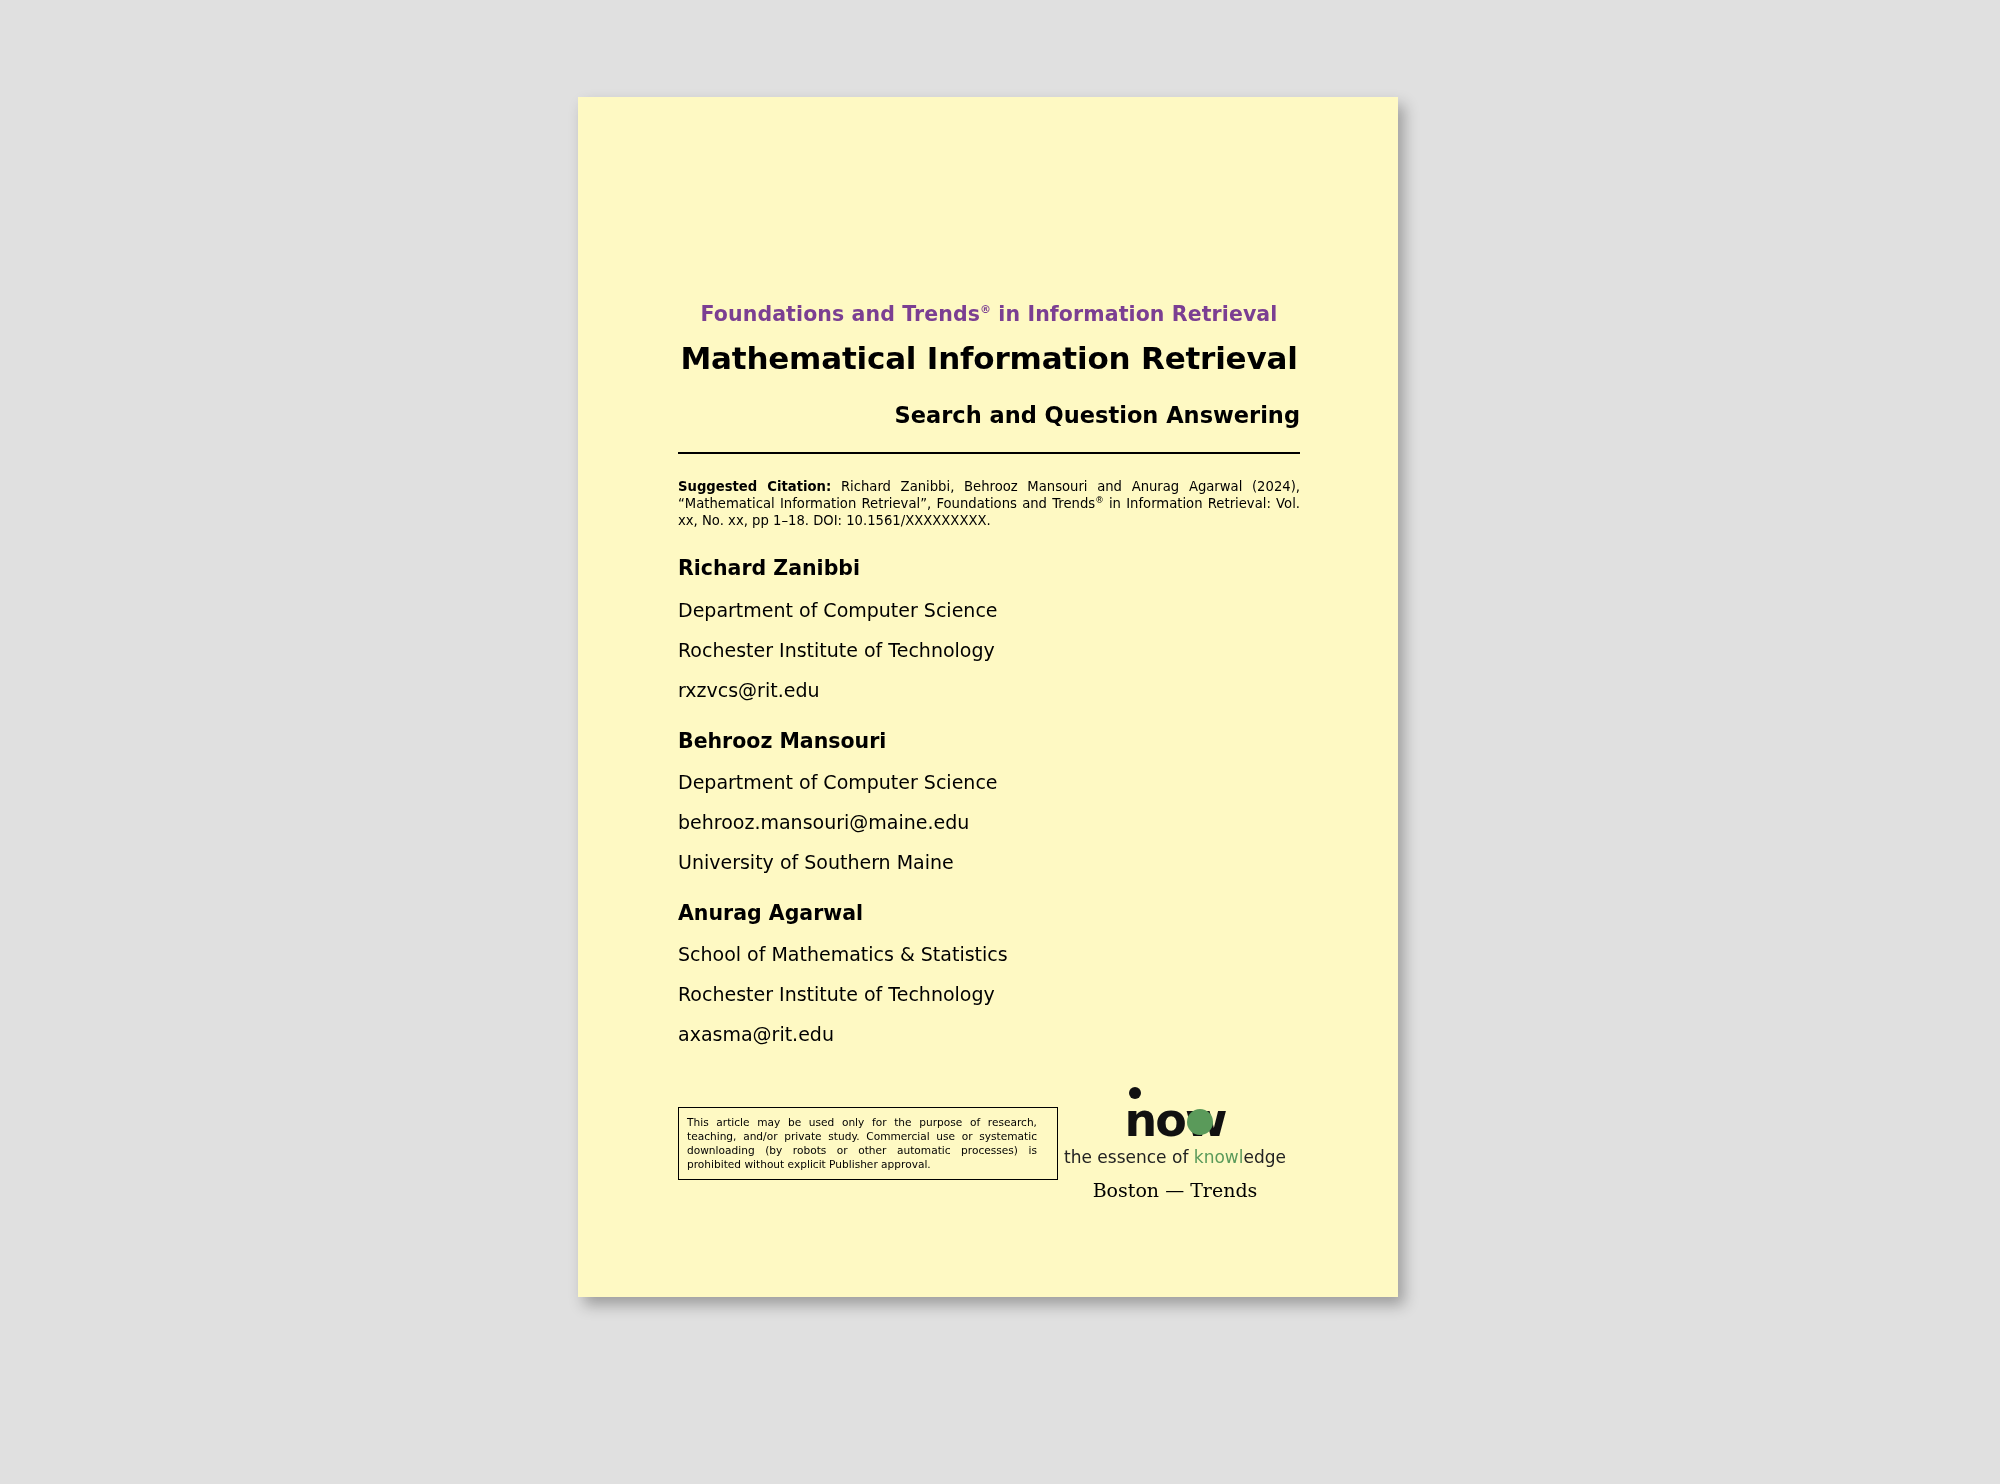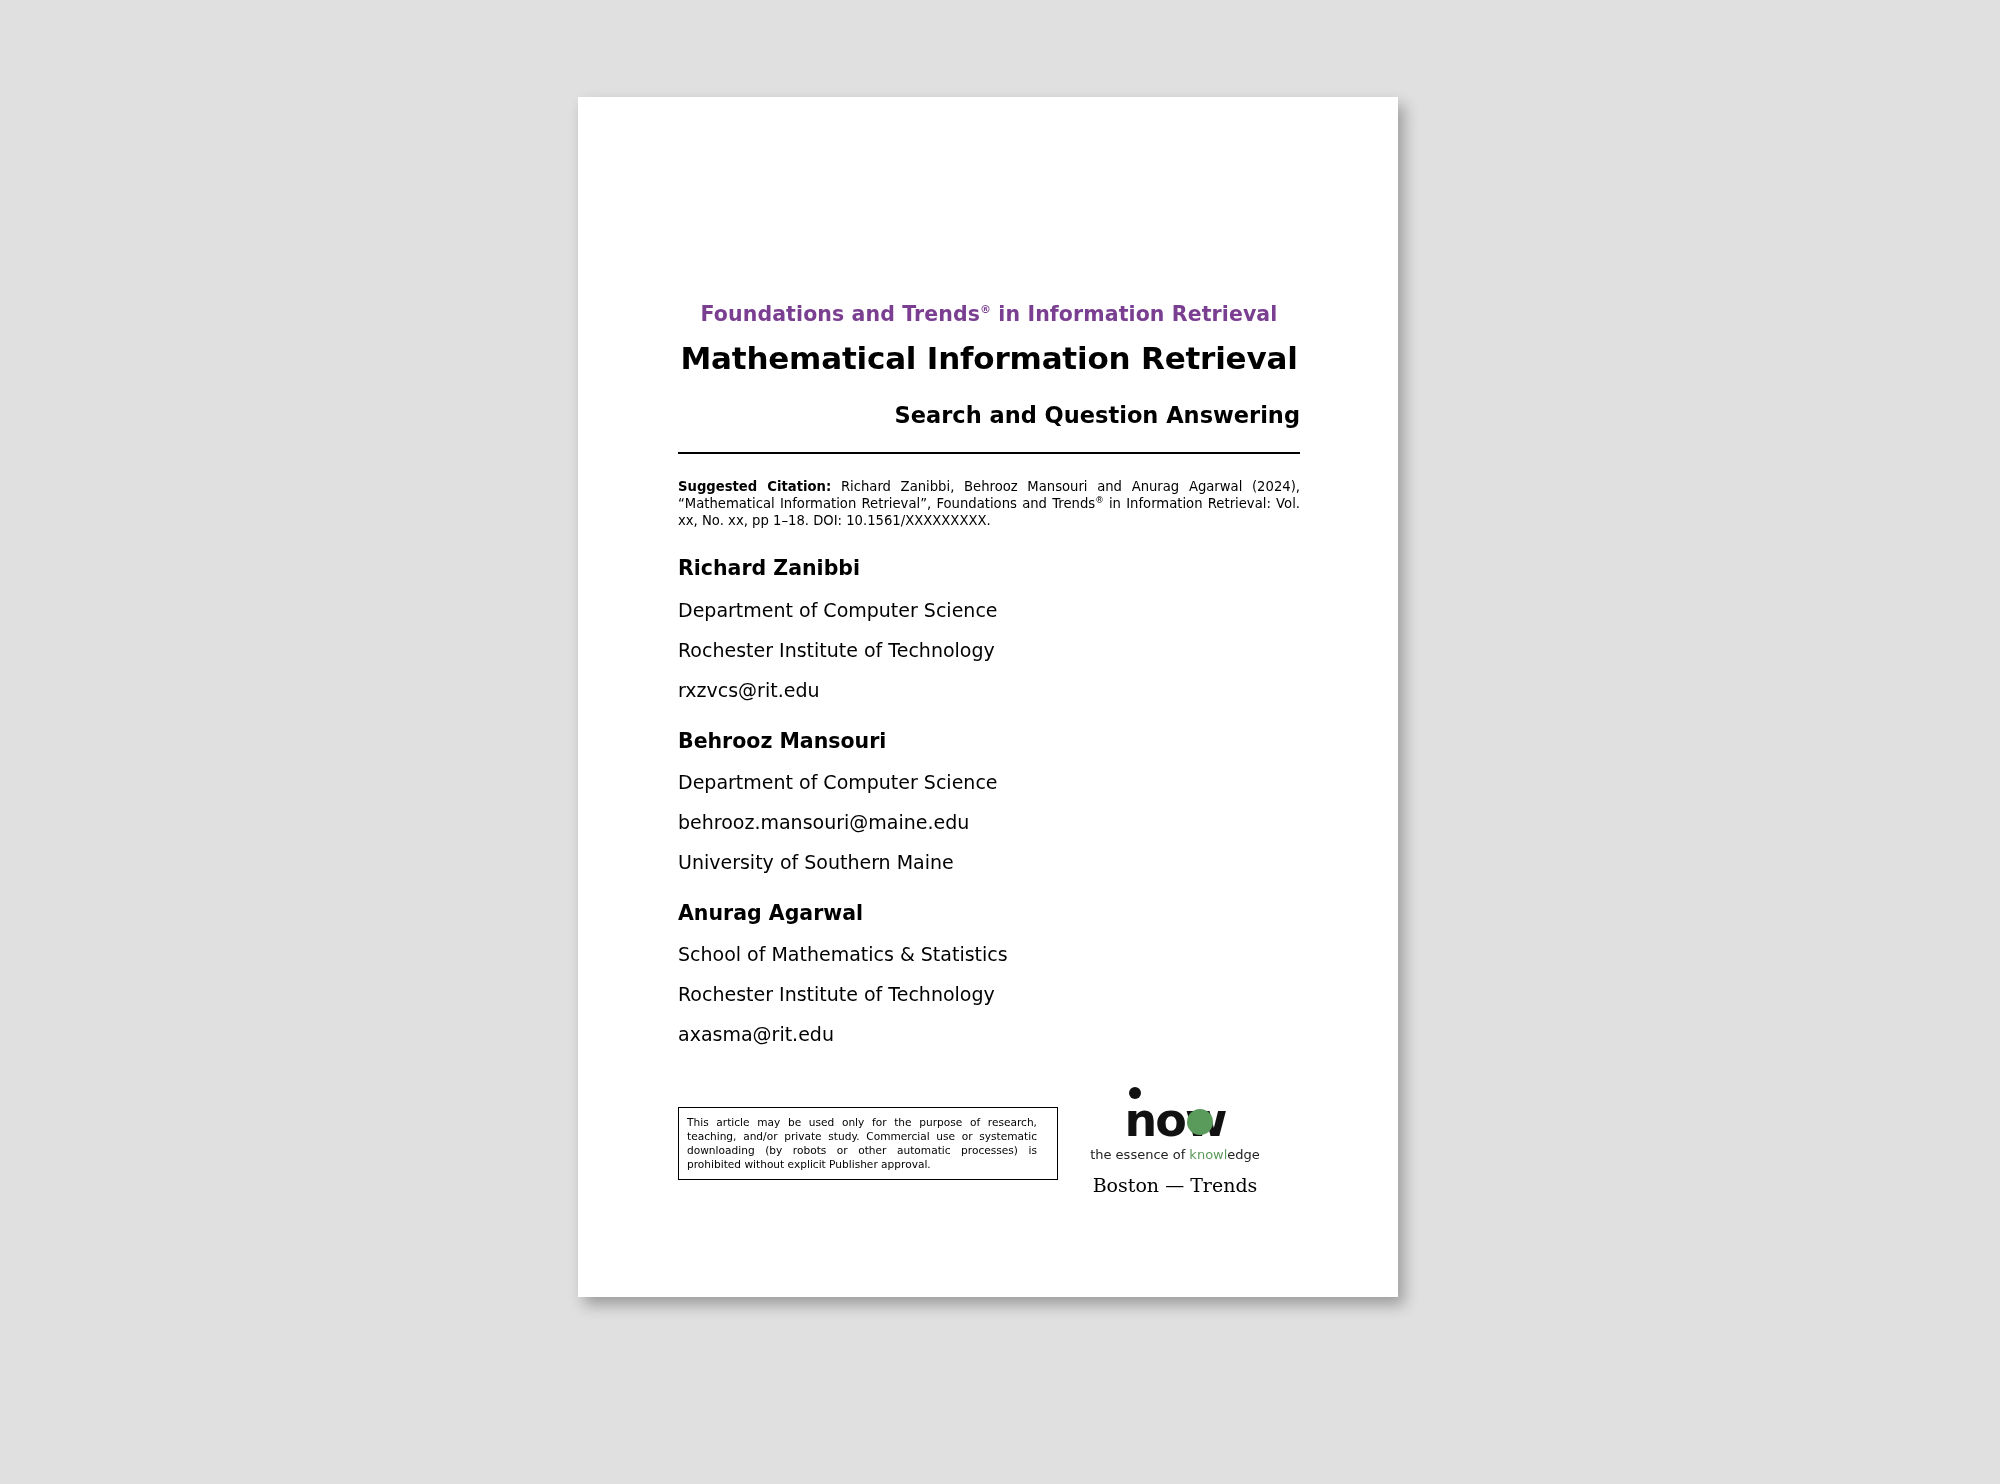--- a/index.html
+++ b/index.html
@@ -17,21 +17,21 @@
     position: relative;
     width: 2000px;
     height: 1484px;
   }
   .page {
     position: absolute;
     left: 578px;
     top: 97px;
     width: 820px;
     height: 1200px;
-    background: #ffffff;
+    background: #fef9c3;
     box-shadow: 6px 8px 14px rgba(0,0,0,0.30);
   }
   .inner {
     position: absolute;
     left: 100px;
     top: 0;
     width: 622px;
     height: 1200px;
   }
   .series-line {
@@ -146,21 +146,21 @@
     width: 26px;
     height: 26px;
     border-radius: 50%;
     background: #5a9a5a;
     position: absolute;
     right: 12px;
     top: 12px;
   }
   .tagline {
     margin-top: 4px;
-    font-size: 13px;
+    font-size: 17px;
     color: #222;
   }
   .tagline .kn { color: #5a9a5a; }
   .city {
     margin-top: 12px;
     font-family: "DejaVu Serif", serif;
     font-size: 19px;
     color: #000;
   }
 </style>

